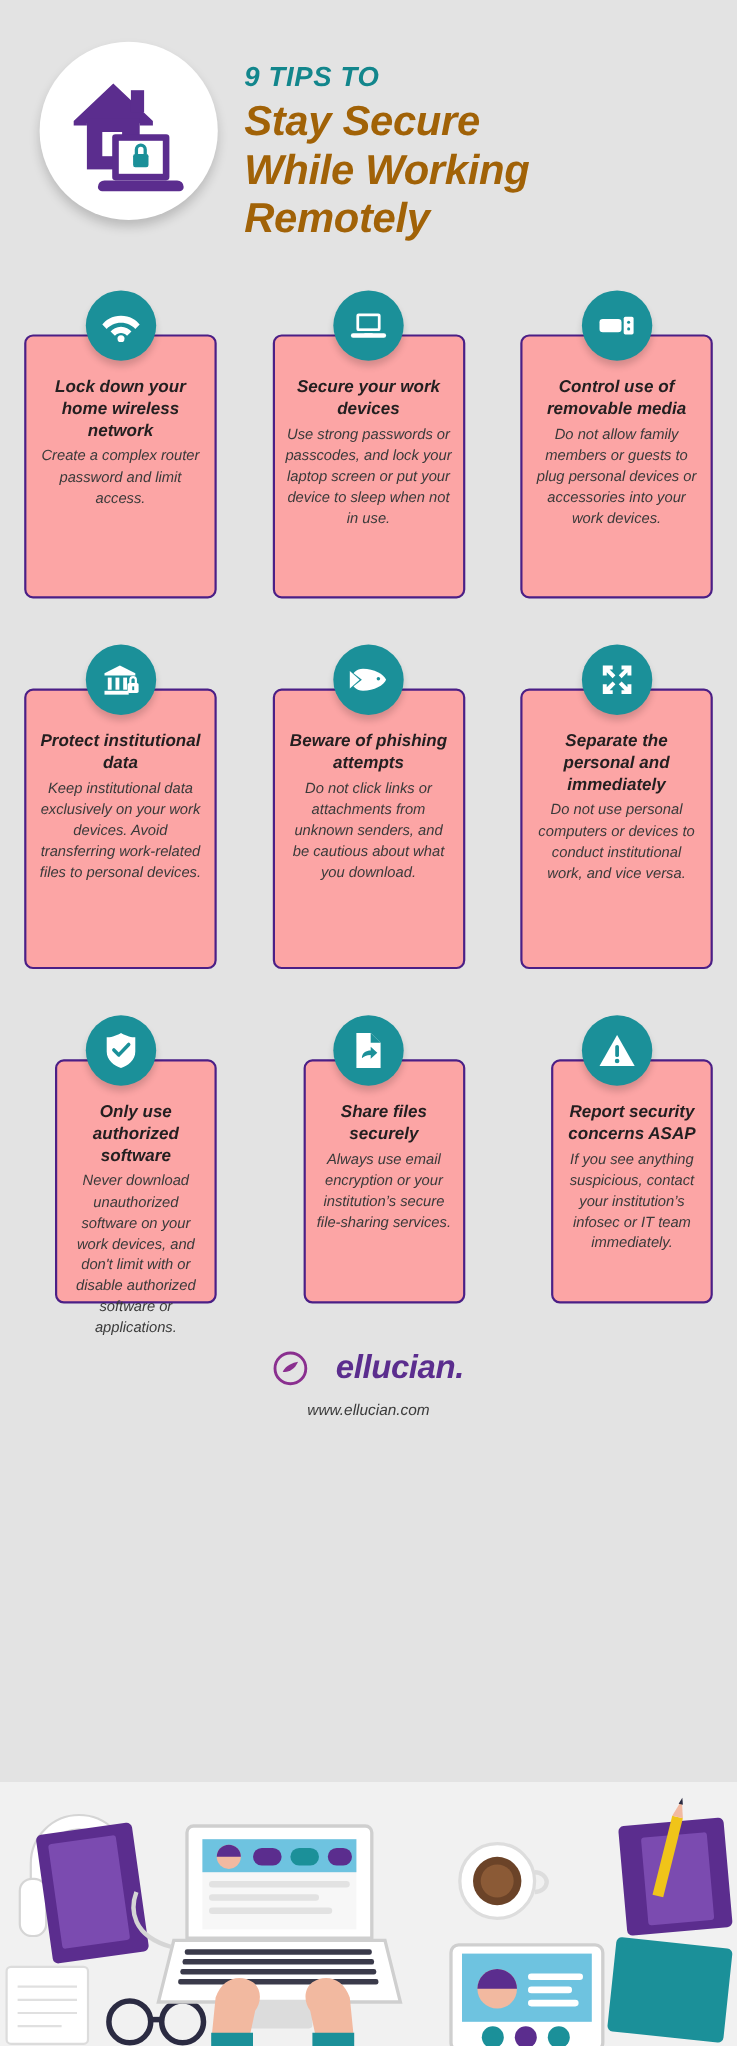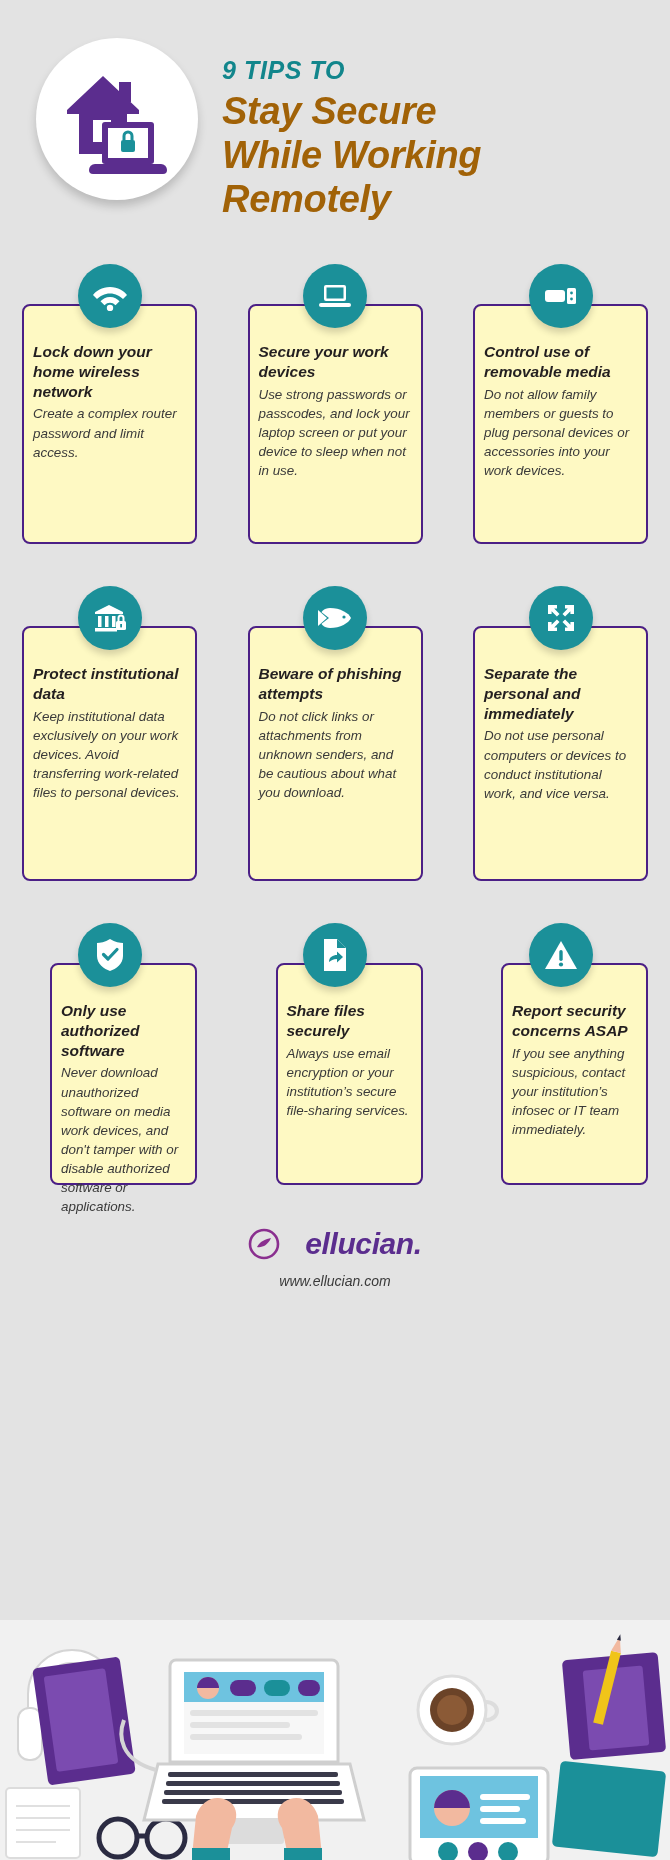--- a/index.html
+++ b/index.html
@@ -71,24 +71,25 @@
     margin-bottom: 42px;
     position: relative;
   }
   .card-wrap {
     position: relative;
     width: 175px;
     padding-top: 40px;
   }
   .card {
     position: relative;
-    background: #fef9c3;
+    background: #fca5a5;
     border: 2px solid #4b1f86;
     border-radius: 8px;
     padding: 36px 9px 12px 9px;
+    text-align: center;
   }
   .card-icon {
     position: absolute;
     top: 0;
     left: 50%;
     transform: translateX(-50%);
     width: 64px;
     height: 64px;
     border-radius: 50%;
     background: #1b9099;
@@ -289,21 +290,21 @@
 
       <div class="card-wrap">
         <div class="card-icon">
           <svg width="30" height="34" viewBox="0 0 30 34">
             <path d="M15 1 C10 4 5 5 2 5 v13 c0 8 7 13 13 15 6 -2 13 -7 13 -15 V5 c-3 0 -8 -1 -13 -4 Z" fill="#fff"></path>
             <path d="M8.5 16.5 l4.5 4.5 L22 11.5" fill="none" stroke="#1b9099" stroke-width="3.2" stroke-linecap="round" stroke-linejoin="round"></path>
           </svg>
         </div>
         <div class="card">
           <div class="card-title">Only use authorized software</div>
-          <div class="card-body">Never download unauthorized software on media work devices, and don't tamper with or disable authorized software or applications.</div>
+          <div class="card-body">Never download unauthorized software on your work devices, and don't limit with or disable authorized software or applications.</div>
         </div>
       </div>
 
       <div class="card-wrap">
         <div class="card-icon">
           <svg width="30" height="34" viewBox="0 0 30 34">
             <path d="M4 1 h13 l9 9 v23 H4 Z" fill="#fff"></path>
             <path d="M17 1 v9 h9 Z" fill="#1b9099"></path>
             <path d="M9 24 c0 -5 4 -7 8 -7 v-3.5 l6 5.5 -6 5.5 V21 c-4 0 -6 1.5 -8 3 Z" fill="#1b9099"></path>
           </svg>

